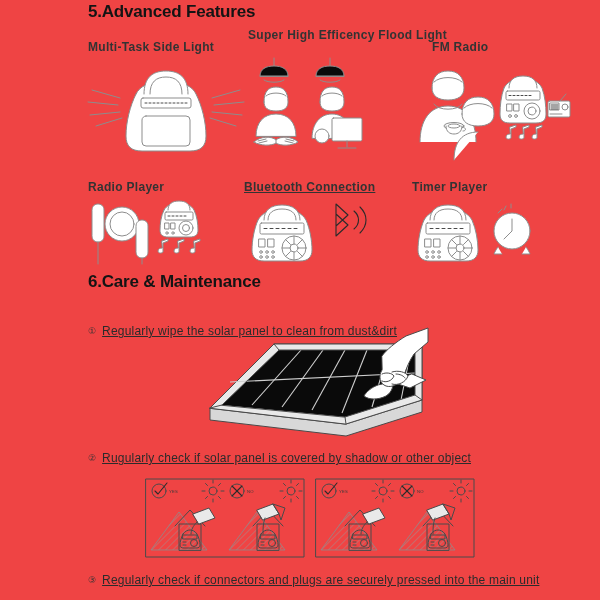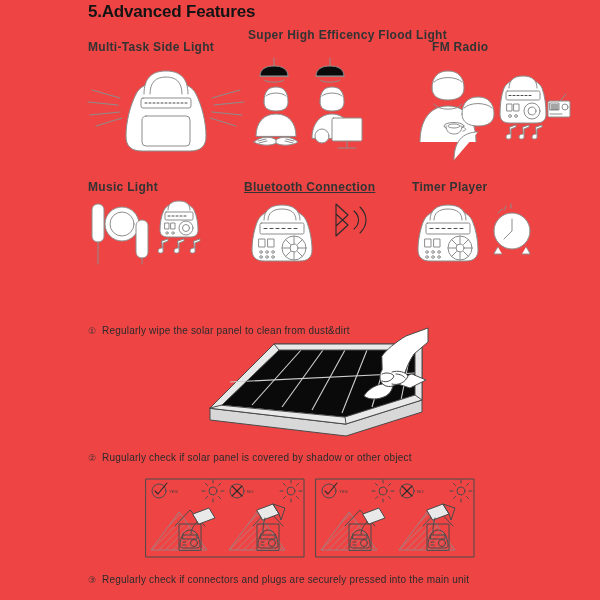--- a/index.html
+++ b/index.html
@@ -53,24 +53,25 @@
     align-items: flex-start;
     gap: 6px;
     white-space: nowrap;
   }
   .care-num {
     font-size: 9px;
     line-height: 12px;
     color: #333;
   }
   .care-text {
-    font-size: 10px;
+    font-size: 12px;
     line-height: 12px;
     letter-spacing: 0.2px;
     color: #2b2b2b;
+    text-decoration: underline;
   }
   .care-art { position: absolute; }
 
   svg { display: block; overflow: visible; }
   .ln { fill: none; stroke: #8d8d8d; stroke-width: 1; stroke-linecap: round; stroke-linejoin: round; }
   .ln-d { fill: none; stroke: #4a4a4a; stroke-width: 1; stroke-linecap: round; stroke-linejoin: round; }
   .ln-b { fill: none; stroke: #2b2b2b; stroke-width: 1.1; stroke-linecap: round; stroke-linejoin: round; }
   .fl-w { fill: #ffffff; }
   .fl-g { fill: #e9e9e9; }
   .fl-gg { fill: #d8d8d8; }
@@ -86,21 +87,21 @@
 <body>
 
 <div class="page">
 
   <div class="section-heading" id="heading-advanced">5.Advanced Features</div>
 
   <div class="feature-label" style="left:88px; top:40px;">Multi-Task Side Light</div>
   <div class="feature-label" style="left:248px; top:28px;">Super High Efficency Flood Light</div>
   <div class="feature-label" style="left:412px; top:40px;margin-left:20px;">FM Radio</div>
 
-  <div class="feature-label" style="left:88px; top:180px;">Music Light</div>
+  <div class="feature-label" style="left:88px; top:180px;">Radio Player</div>
   <div class="feature-label" style="left:244px; top:180px;text-decoration:underline;">Bluetooth Connection</div>
   <div class="feature-label" style="left:412px; top:180px;">Timer Player</div>
 
   <div class="feature-art" style="left:86px; top:58px;">
     <svg width="160" height="105" viewBox="0 0 160 105">
 
       <g class="ln">
         <path d="M6 32 L34 40"></path>
         <path d="M2 44 L32 47"></path>
         <path d="M4 57 L34 54"></path>
@@ -382,20 +383,21 @@
         <path class="ln" d="M102 21 L102 33 L94 41"></path>
         <path class="ln fl-w" d="M88 49 C85 53 84 56 84 56 L92 56"></path>
         <path class="ln fl-w" d="M116 49 C119 53 120 56 120 56 L112 56"></path>
         <path class="ln" d="M88 15 L92 11"></path>
         <path class="ln" d="M94 12 L96 8"></path>
         <path class="ln" d="M101 10 L101 6"></path>
       </g>
     </svg>
   </div>
 
+  <div class="section-heading" id="heading-care">6.Care &amp; Maintenance</div>
 
   <div class="care-item" style="left:88px; top:325px;">
     <span class="care-num">①</span>
     <span class="care-text">Regularly wipe the solar panel to clean from dust&amp;dirt</span>
   </div>
 
   <div class="care-art" style="left:196px; top:328px;">
     <svg width="240" height="112" viewBox="0 0 240 112">
 
       <path class="ln-d fl-gg" d="M14 80 L14 92 L150 108 L226 84 L226 72 Z"></path>

